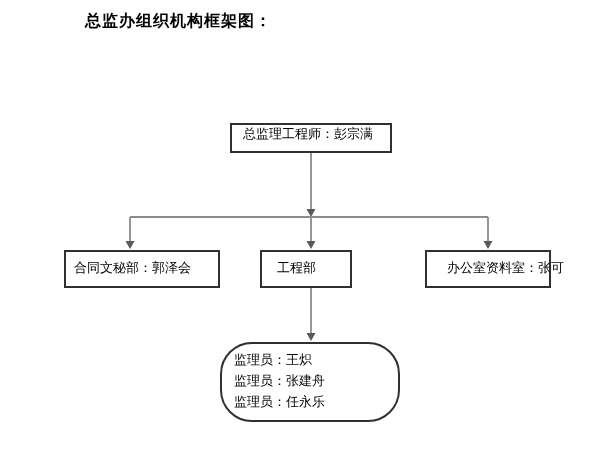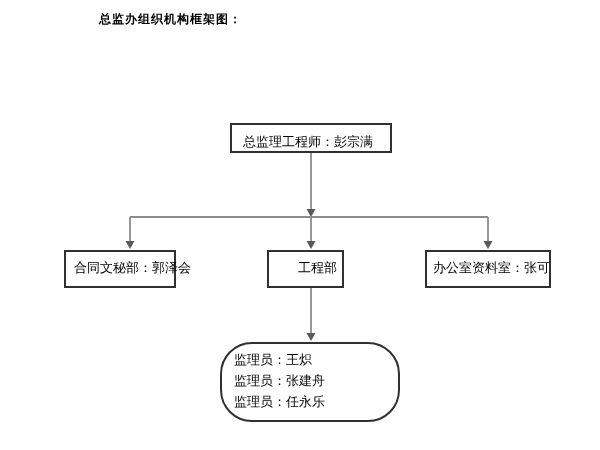--- a/index.html
+++ b/index.html
@@ -7,23 +7,23 @@
     position: relative;
     width: 600px;
     height: 450px;
     background: var(--background, #ffffff);
     font-family: "Liberation Sans", sans-serif;
     color: var(--text, #000000);
     overflow: hidden;
   }
   .doc-title {
     position: absolute;
-    left: 99px;
+    left: 85px;
     top: 11px;
-    font-size: 12px;
+    font-size: 16px;
     font-weight: bold;
     letter-spacing: 1px;
     white-space: nowrap;
   }
   .connectors {
     position: absolute;
     left: 0; top: 0;
     pointer-events: none;
   }
   .connectors line {
@@ -37,27 +37,27 @@
     position: absolute;
     box-sizing: border-box;
     border: 2px solid var(--box-border, #303030);
     background: #ffffff;
     font-size: 13px;
     white-space: nowrap;
   }
   .root-box {
     left: 230px; top: 123px;
     width: 162px; height: 30px;
-    display: flex; align-items: flex-end;
+    display: flex; align-items: flex-start;
     padding-left: 11px;
   }
   .child-box { top: 250px; height: 38px; padding-top: 7px; }
-  .child-left  { left: 64px;  width: 112px; padding-left: 8px; }
-  .child-mid   { left: 267px; width: 77px;  padding-left: 29px; }
-  .child-right { left: 425px; width: 126px; padding-left: 6px; }
+  .child-left  { left: 64px;  width: 156px; padding-left: 8px; }
+  .child-mid   { left: 260px; width: 92px;  padding-left: 15px; }
+  .child-right { left: 425px; width: 126px; padding-left: 20px; }
   .members-box {
     left: 220px; top: 342px;
     width: 180px; height: 80px;
     padding: 5px 0 0 12px;
     border-radius: 32px;
   }
   .member-line { line-height: 21px; }
 </style>
 </head>
 <body>

